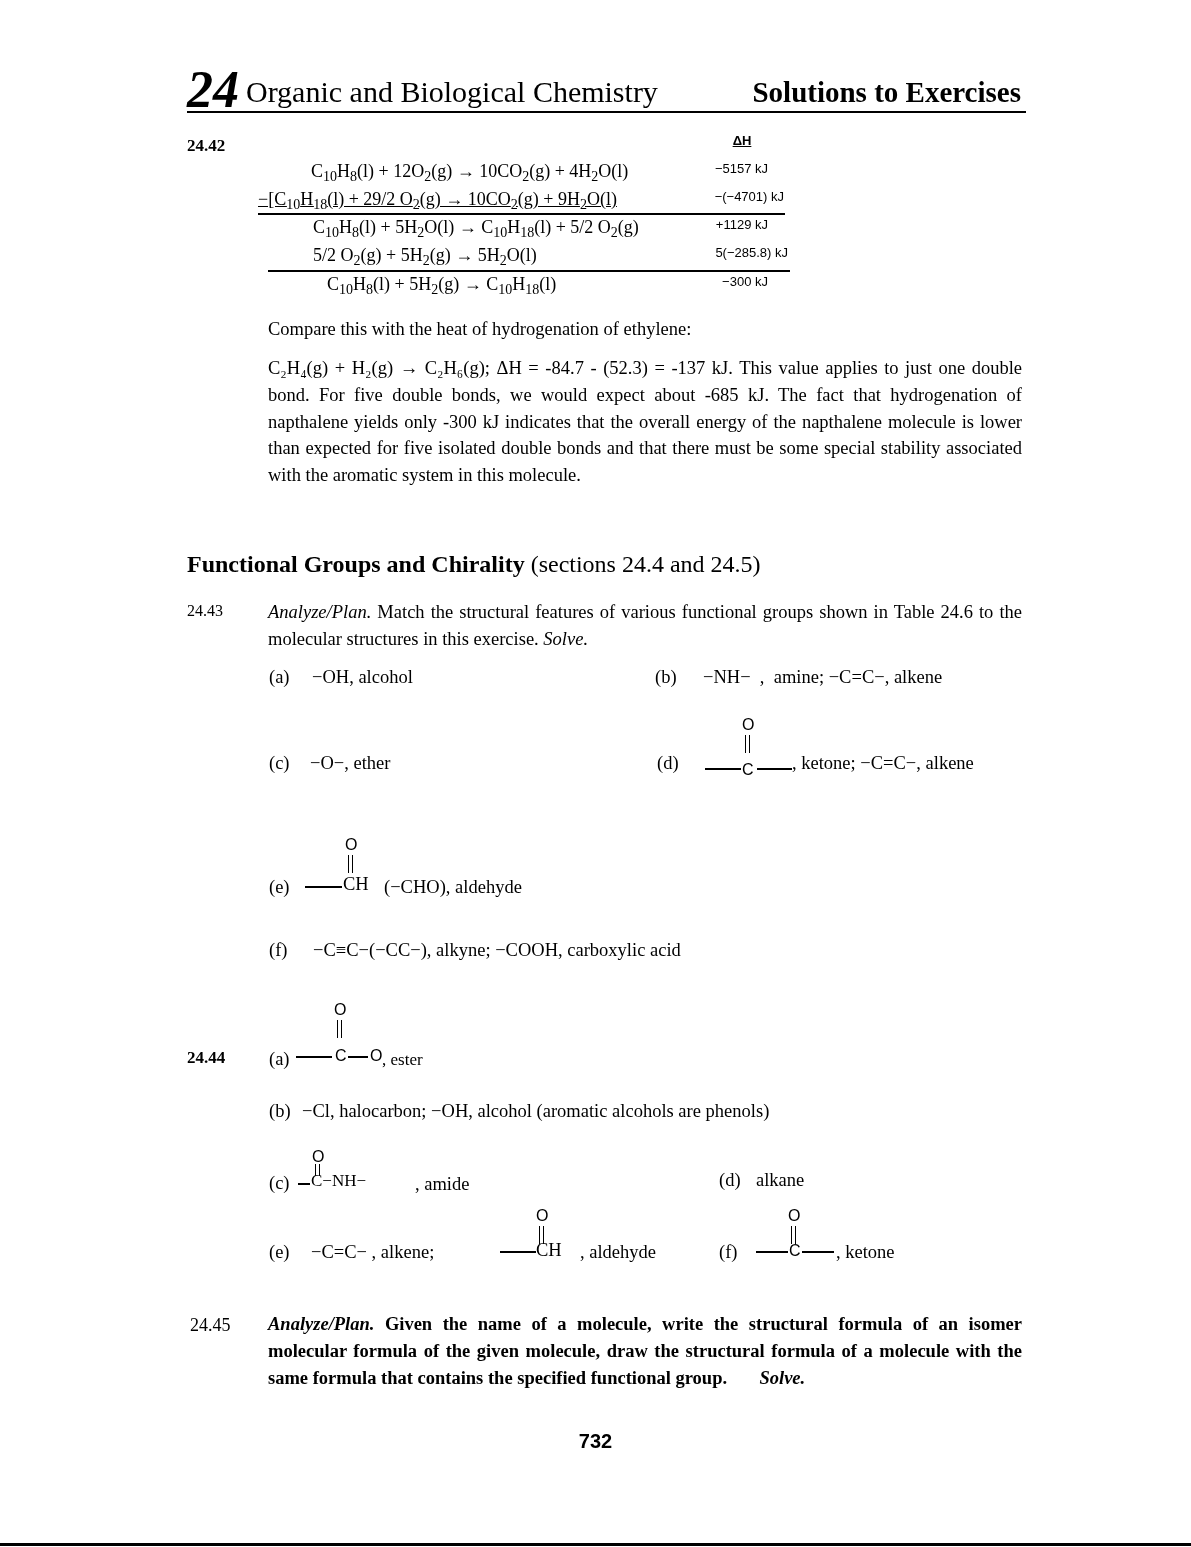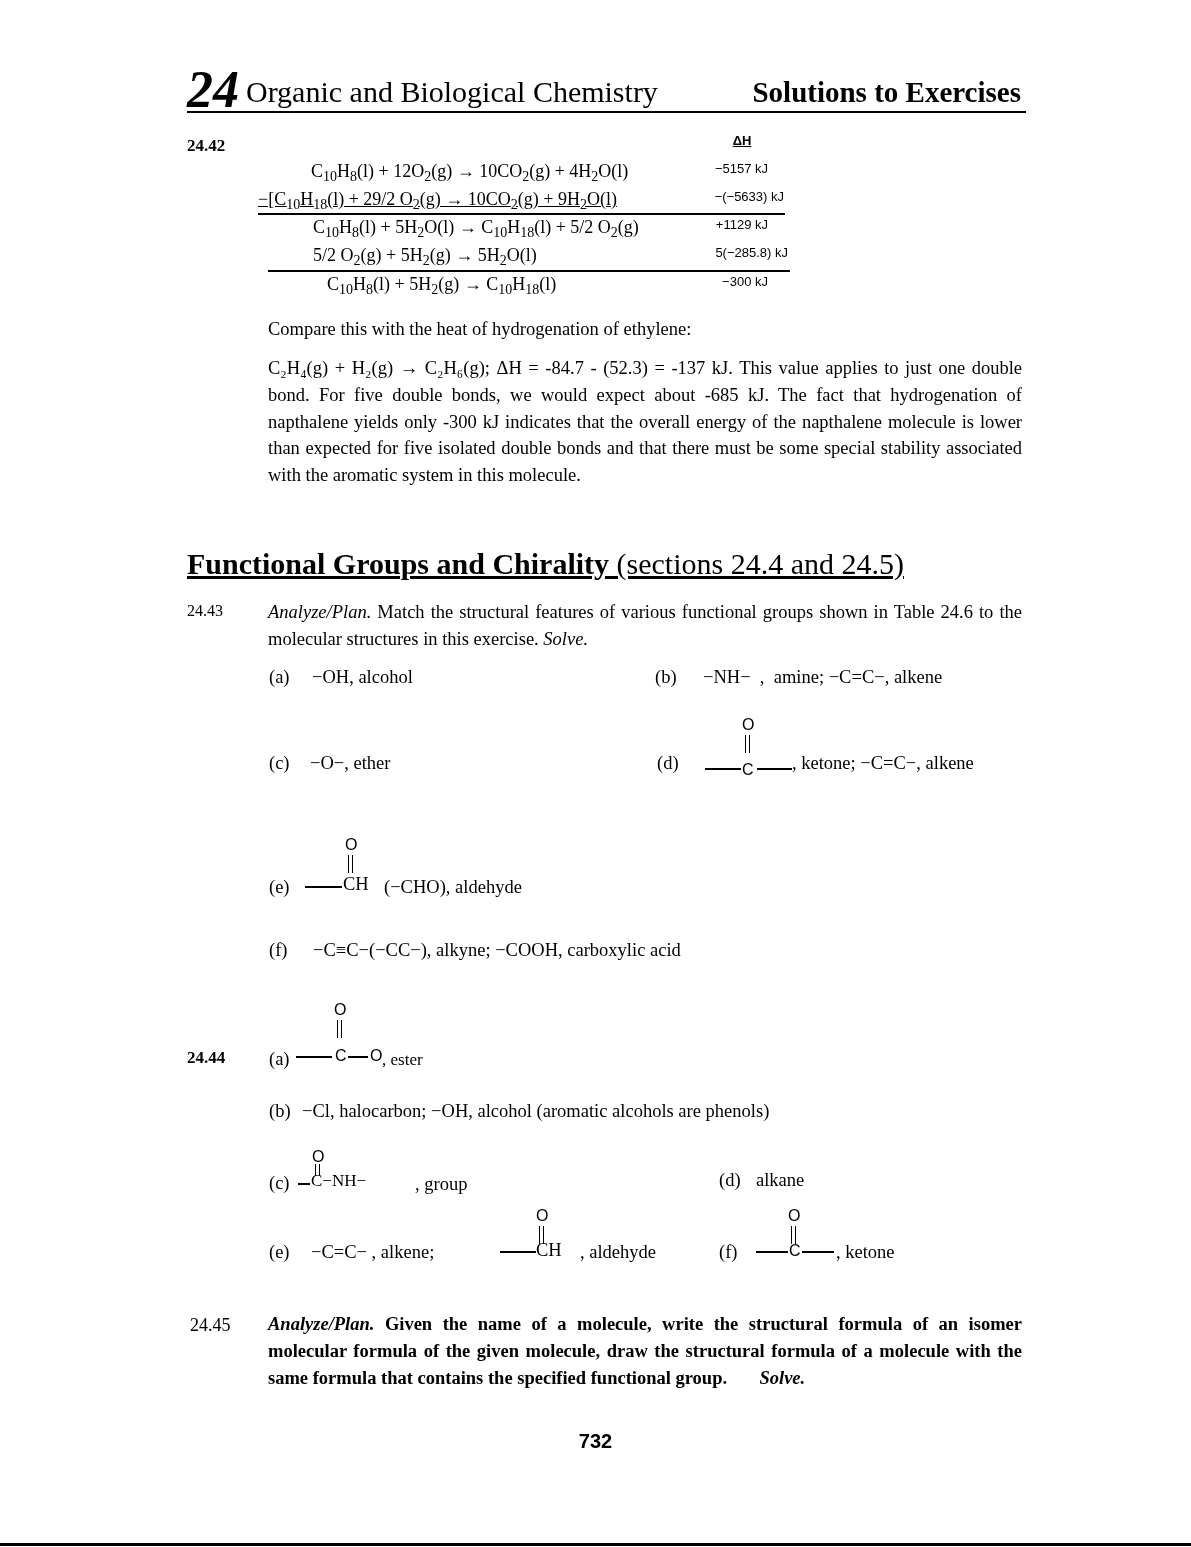--- a/index.html
+++ b/index.html
@@ -16,21 +16,21 @@
 
   .exnum { font-family: "Liberation Serif", serif; font-weight: bold; font-size: 17px; }
   .txt { font-family: "Liberation Serif", serif; font-size: 18.5px; line-height: 27px; }
   .para { left: 268px; width: 754px; text-align: justify; font-family: "Liberation Serif", serif; font-size: 18.5px; line-height: 26.8px; }
 
   .eq { font-family: "Liberation Serif", serif; font-size: 18px; white-space: nowrap; }
   .eq sub { font-size: 14px; vertical-align: -4px; line-height: 0; }
   .dh { font-family: Liberation Sans, sans-serif; font-size: 13px; white-space: nowrap; text-align: right; }
   .rule { height: 1.5px; background: #000; }
 
-  .section { left: 187px; top: 548px; font-family: "Liberation Serif", serif; font-size: 30px; line-height: 32px; text-decoration: underline; }
+  .section { left: 187px; top: 548px; font-family: "Liberation Serif", serif; font-size: 24px; line-height: 32px; }
   .section b { font-weight: bold; }
   .struct { position: absolute; font-family: "Liberation Serif", serif; font-size: 18.5px; }
   .O { position: absolute; font-family: "Liberation Sans", sans-serif; font-size: 16px; }
   .dbl { position: absolute; width: 5px; height: 18px; border-left: 1.6px solid #000; border-right: 1.6px solid #000; box-sizing: border-box; }
   .bond { position: absolute; height: 1.6px; background: #000; }
   .pageno { left: 0; width: 1191px; top: 1430px; text-align: center; font-family: "Liberation Sans", sans-serif; font-weight: bold; font-size: 20px; }
   .bottom-rule { left: 0; top: 1543px; width: 1191px; height: 3px; background: #000; }
 </style>
 </head>
 <body>
@@ -40,21 +40,21 @@
 <div class="abs hdr-right">Solutions to Exercises</div>
 <div class="abs hdr-rule"></div>
 
 <div class="abs exnum" style="left:187px; top:136px;">24.42</div>
 <div class="abs dh" style="left:720px; top:133px; width:44px; text-align:center; font-weight:bold; text-decoration:underline;">ΔH</div>
 
 <div class="abs eq" style="left:311px; top:161px;">C<sub>10</sub>H<sub>8</sub>(l) + 12O<sub>2</sub>(g) → 10CO<sub>2</sub>(g) + 4H<sub>2</sub>O(l)</div>
 <div class="abs dh" style="left:686px; top:161px; width:82px;">−5157 kJ</div>
 
 <div class="abs eq" style="left:258px; top:189px;text-decoration:underline;">−[C<sub>10</sub>H<sub>18</sub>(l) + 29/2 O<sub>2</sub>(g) → 10CO<sub>2</sub>(g) + 9H<sub>2</sub>O(l)</div>
-<div class="abs dh" style="left:680px; top:189px; width:104px;">−(−5633) kJ</div>
+<div class="abs dh" style="left:680px; top:189px; width:104px;">−(−4701) kJ</div>
 <div class="abs rule" style="left:258px; top:213px; width:527px;"></div>
 
 <div class="abs eq" style="left:313px; top:217px;">C<sub>10</sub>H<sub>8</sub>(l) + 5H<sub>2</sub>O(l) → C<sub>10</sub>H<sub>18</sub>(l) + 5/2 O<sub>2</sub>(g)</div>
 <div class="abs dh" style="left:680px; top:217px; width:88px;">+1129 kJ</div>
 
 <div class="abs eq" style="left:313px; top:245px;">5/2 O<sub>2</sub>(g) + 5H<sub>2</sub>(g) → 5H<sub>2</sub>O(l)</div>
 <div class="abs dh" style="left:680px; top:245px; width:108px;">5(−285.8) kJ</div>
 <div class="abs rule" style="left:268px; top:270px; width:522px;"></div>
 
 <div class="abs eq" style="left:327px; top:274px;">C<sub>10</sub>H<sub>8</sub>(l) + 5H<sub>2</sub>(g) → C<sub>10</sub>H<sub>18</sub>(l)</div>
@@ -113,21 +113,21 @@
 <div class="abs txt" style="left:269px; top:1098px;">(b)</div>
 <div class="abs txt" style="left:302px; top:1098px;">−Cl, halocarbon; −OH, alcohol (aromatic alcohols are phenols)</div>
 
 <div class="abs txt" style="left:269px; top:1170px;">(c)</div>
 <div>
   <div class="O" style="left:312px; top:1148px;">O</div>
   <div class="dbl" style="left:315px; top:1164px; height:12px;"></div>
   <div class="bond" style="left:298px; top:1183px; width:12px;"></div>
   <div class="struct" style="left:311px; top:1171px; font-size:17px;">C−NH−</div>
 </div>
-<div class="abs txt" style="left:415px; top:1171px;">, group</div>
+<div class="abs txt" style="left:415px; top:1171px;">, amide</div>
 
 <div class="abs txt" style="left:719px; top:1167px;">(d)</div>
 <div class="abs txt" style="left:756px; top:1167px;">alkane</div>
 
 <div class="abs txt" style="left:269px; top:1239px;">(e)</div>
 <div class="abs txt" style="left:311px; top:1239px; white-space:pre;">−C=C− , alkene;</div>
 <div>
   <div class="O" style="left:536px; top:1207px;">O</div>
   <div class="dbl" style="left:539px; top:1226px;"></div>
   <div class="bond" style="left:500px; top:1251px; width:36px;"></div>

